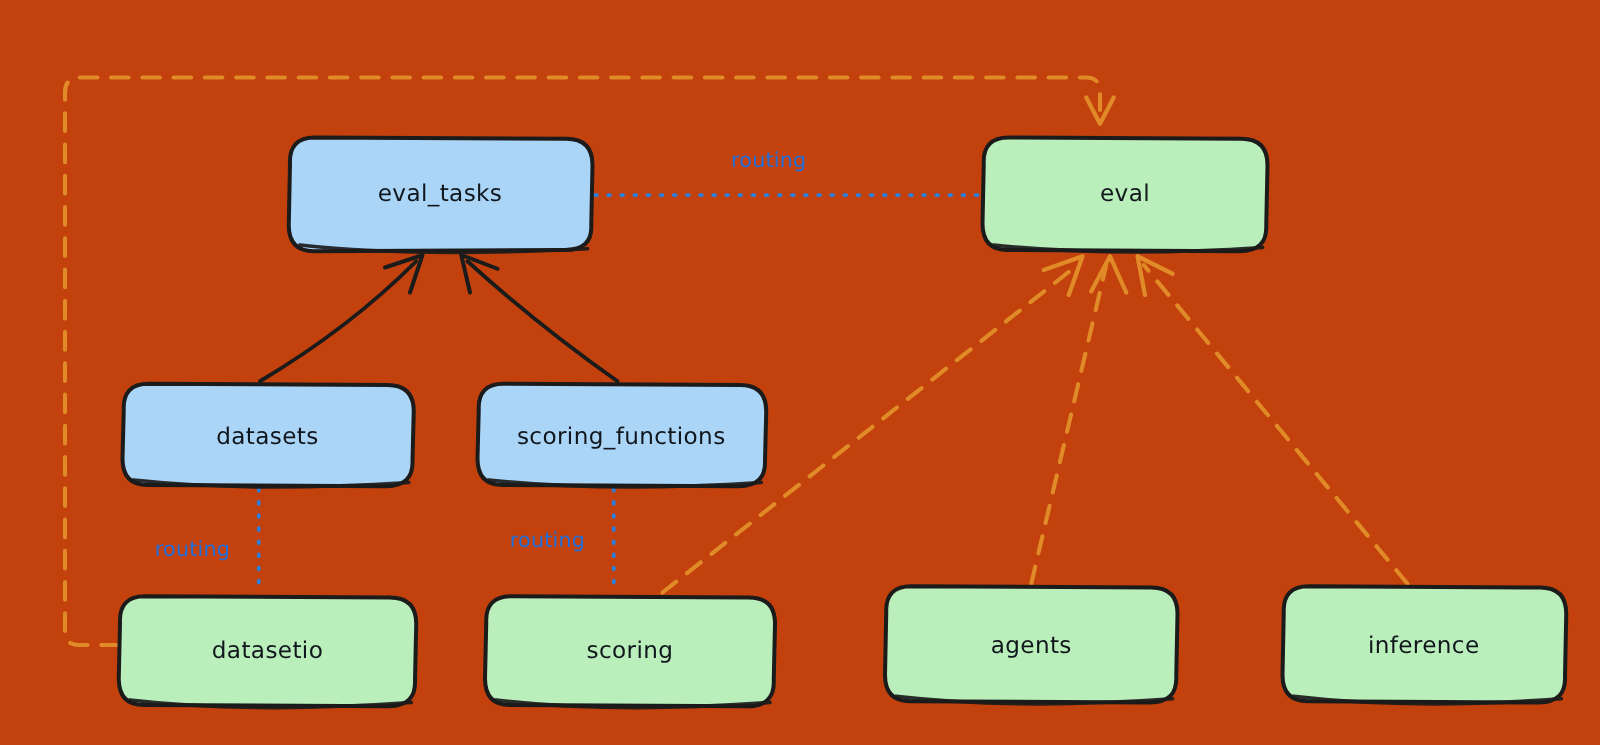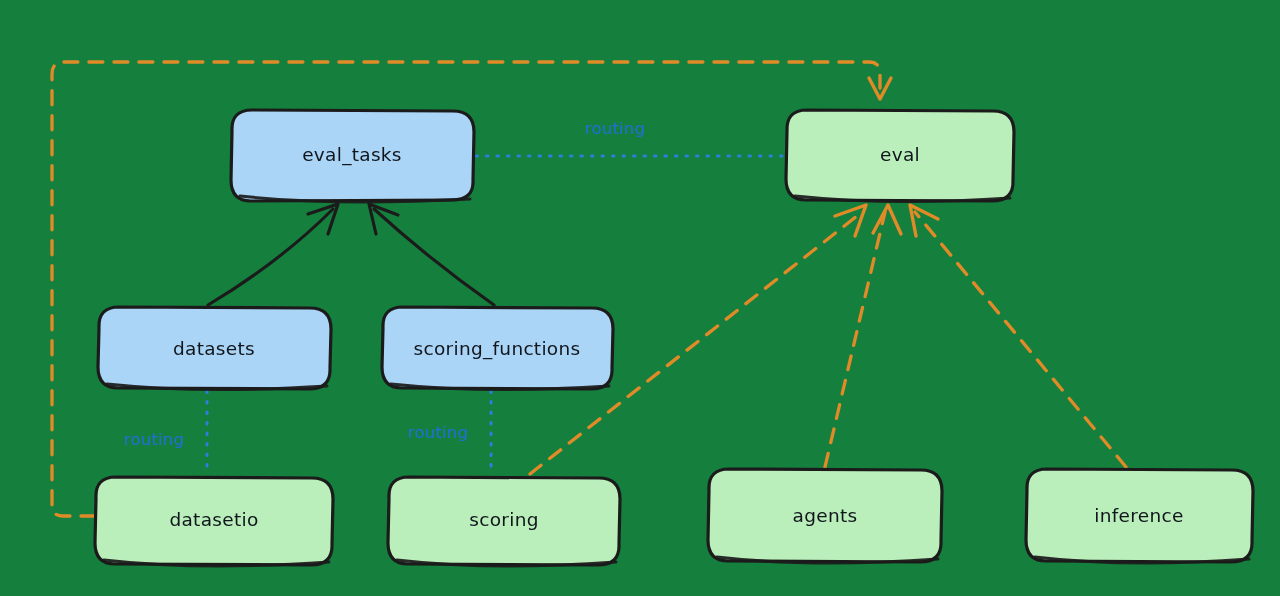--- a/index.html
+++ b/index.html
@@ -11,21 +11,21 @@
   body {
     width: 1280px;
     height: 596px;
     overflow: hidden;
     font-family: "DejaVu Sans", sans-serif;
   }
   #diagram-root {
     position: relative;
     width: 1280px;
     height: 596px;
-    background: #15803d;
+    background: #c2410c;
   }
   svg#diagram-canvas {
     position: absolute;
     top: 0;
     left: 0;
     width: 1280px;
     height: 596px;
     display: block;
   }
   .node-shape {

